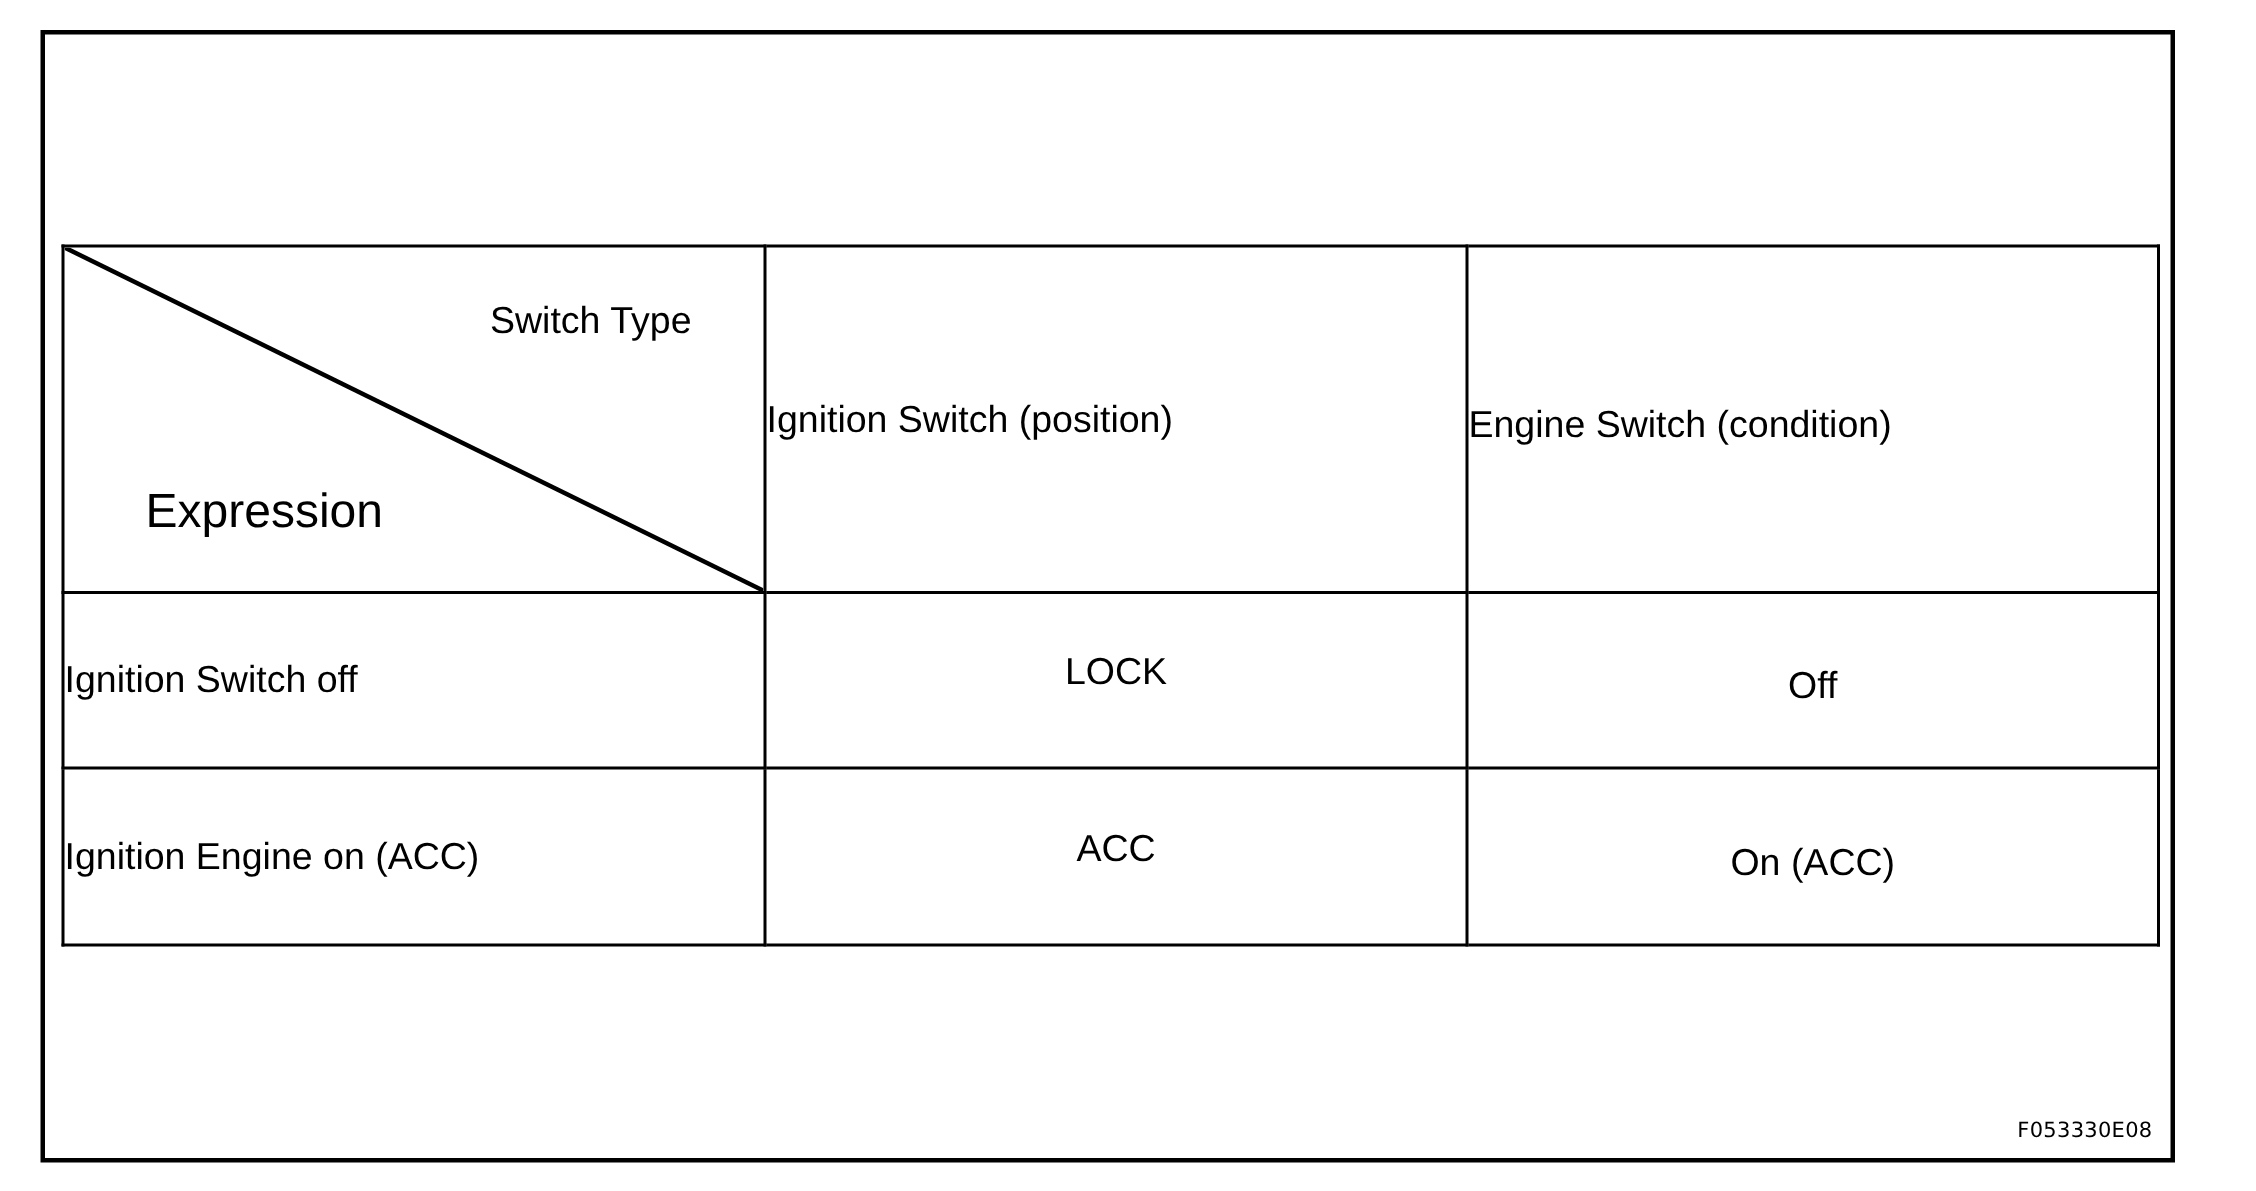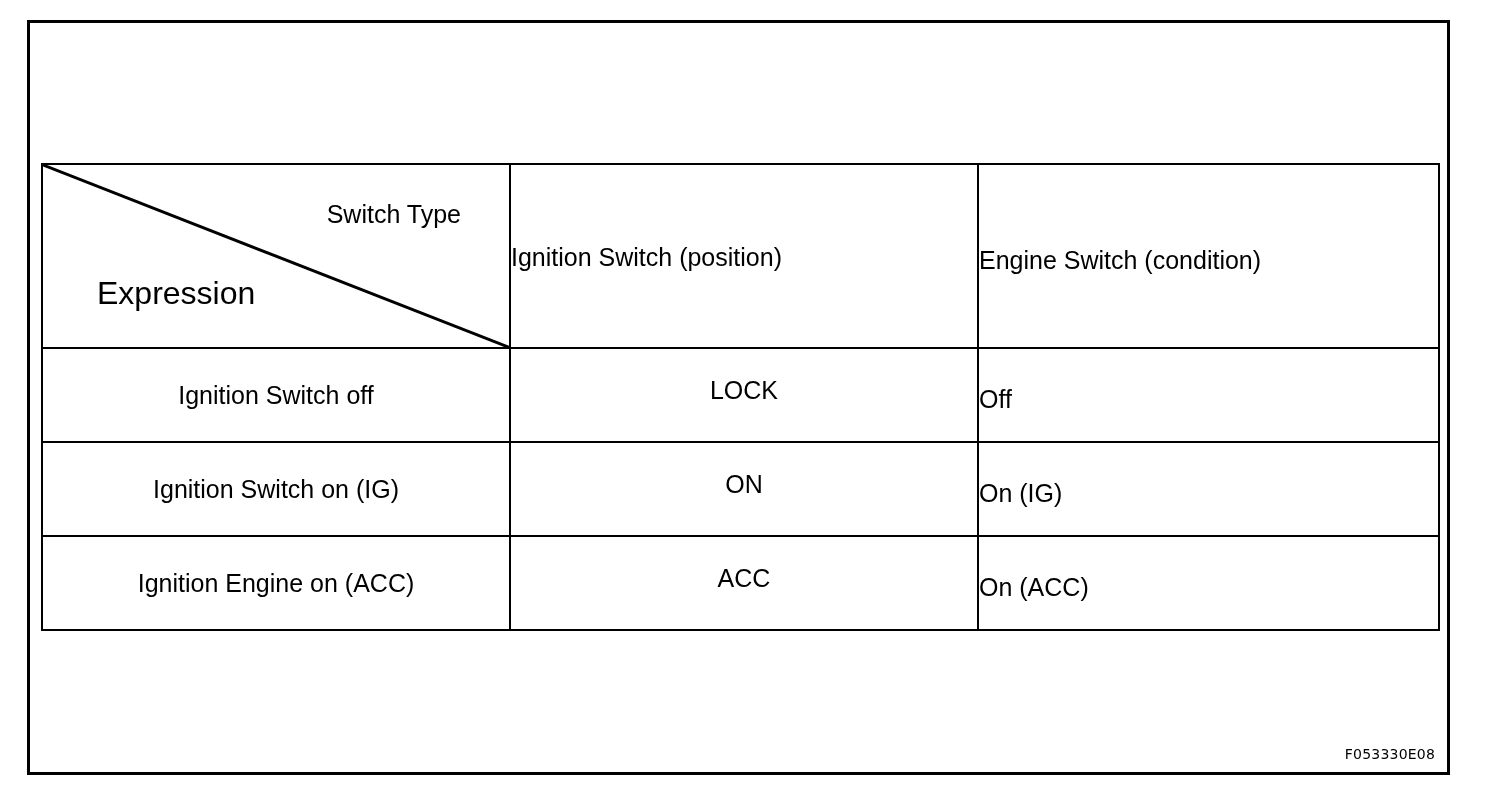--- a/index.html
+++ b/index.html
@@ -85,31 +85,32 @@
     text-align: left;
     font-size: 25px;
   }
   .col-head-ignition span { position: relative; top: 1px; }
   .col-head-engine   span { position: relative; top: 4px; }
 
   
   .data-row td { height: 78px; }
 
   .cell-expression {
-    text-align: center;
+    text-align: left;
     padding-left: 38px;
     font-size: 25px;
   }
   .cell-ignition {
     text-align: center;
     font-size: 25px;
     border-radius: 16px;
   }
   .cell-ignition span { position: relative; top: -5px; }
   .cell-engine {
+    text-align: center;
     font-size: 25px;
   }
   .cell-engine span { position: relative; top: 4px; }
 
   
   #figure-code {
     position: absolute;
     right: 12px;
     bottom: 10px;
     font-family: "DejaVu Sans", sans-serif;
@@ -150,29 +151,20 @@
       <tr class="data-row">
         <td class="cell-expression">Ignition Switch off</td>
         <td class="cell-ignition">
           <span>LOCK</span>
         </td>
         <td class="cell-engine">
           <span>Off</span>
         </td>
       </tr>
 
-      <tr class="data-row">
-        <td class="cell-expression">Ignition Switch on (IG)</td>
-        <td class="cell-ignition">
-          <span>ON</span>
-        </td>
-        <td class="cell-engine">
-          <span>On (IG)</span>
-        </td>
-      </tr>
 
       <tr class="data-row">
         <td class="cell-expression">Ignition Engine on (ACC)</td>
         <td class="cell-ignition">
           <span>ACC</span>
         </td>
         <td class="cell-engine">
           <span>On (ACC)</span>
         </td>
       </tr>

